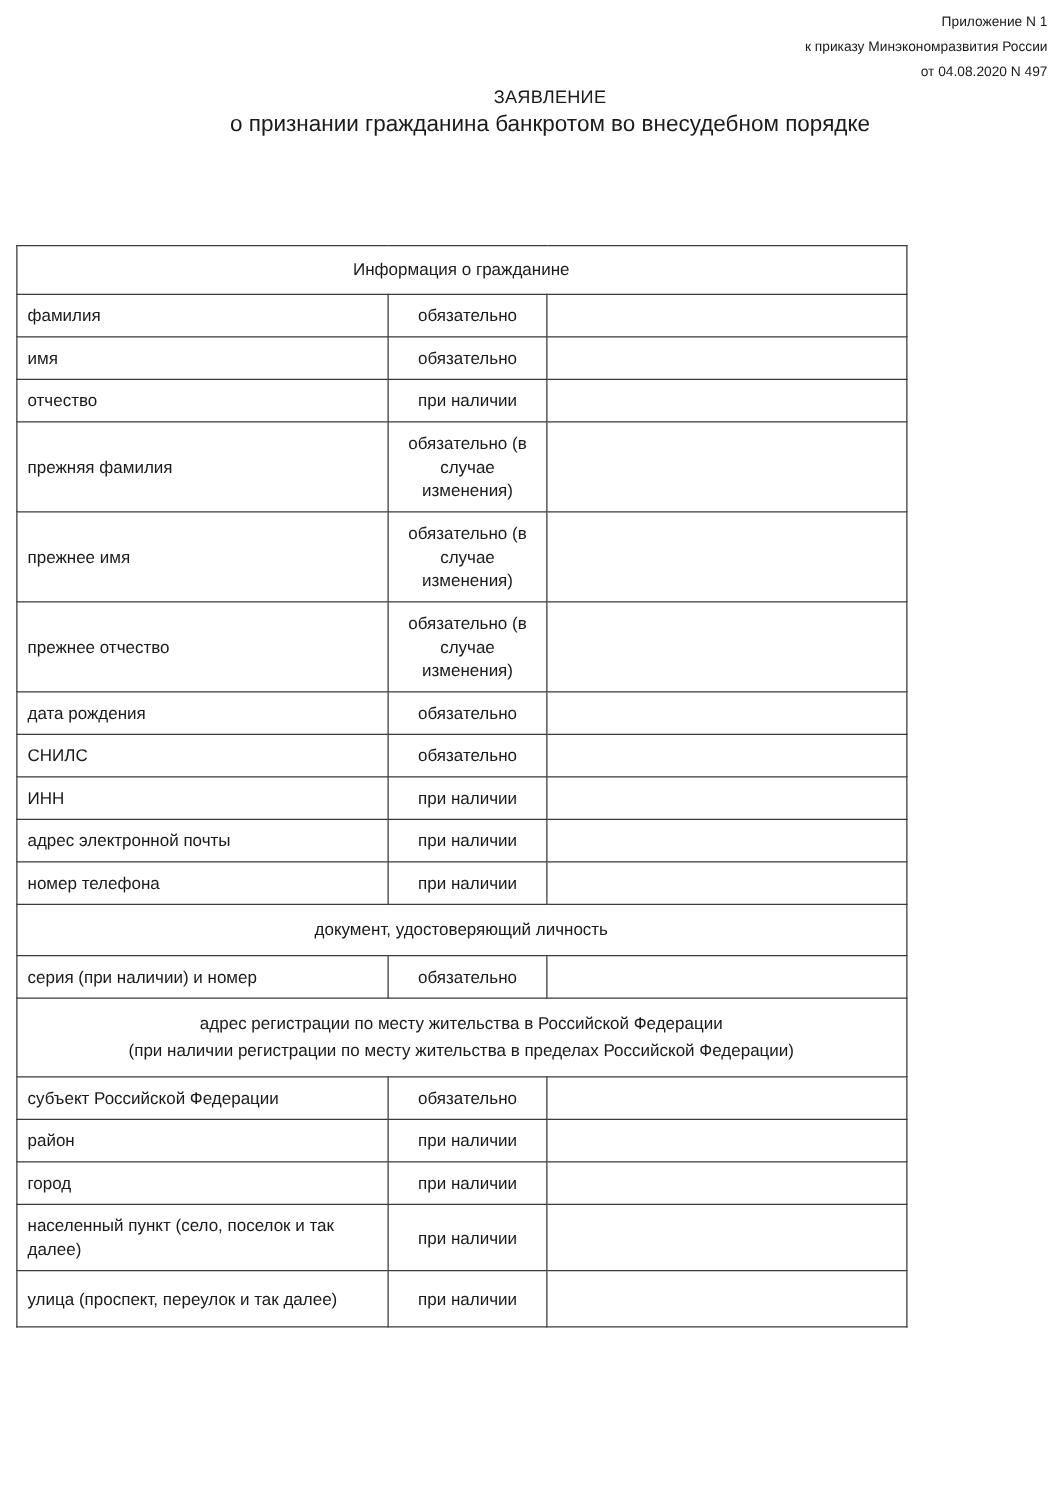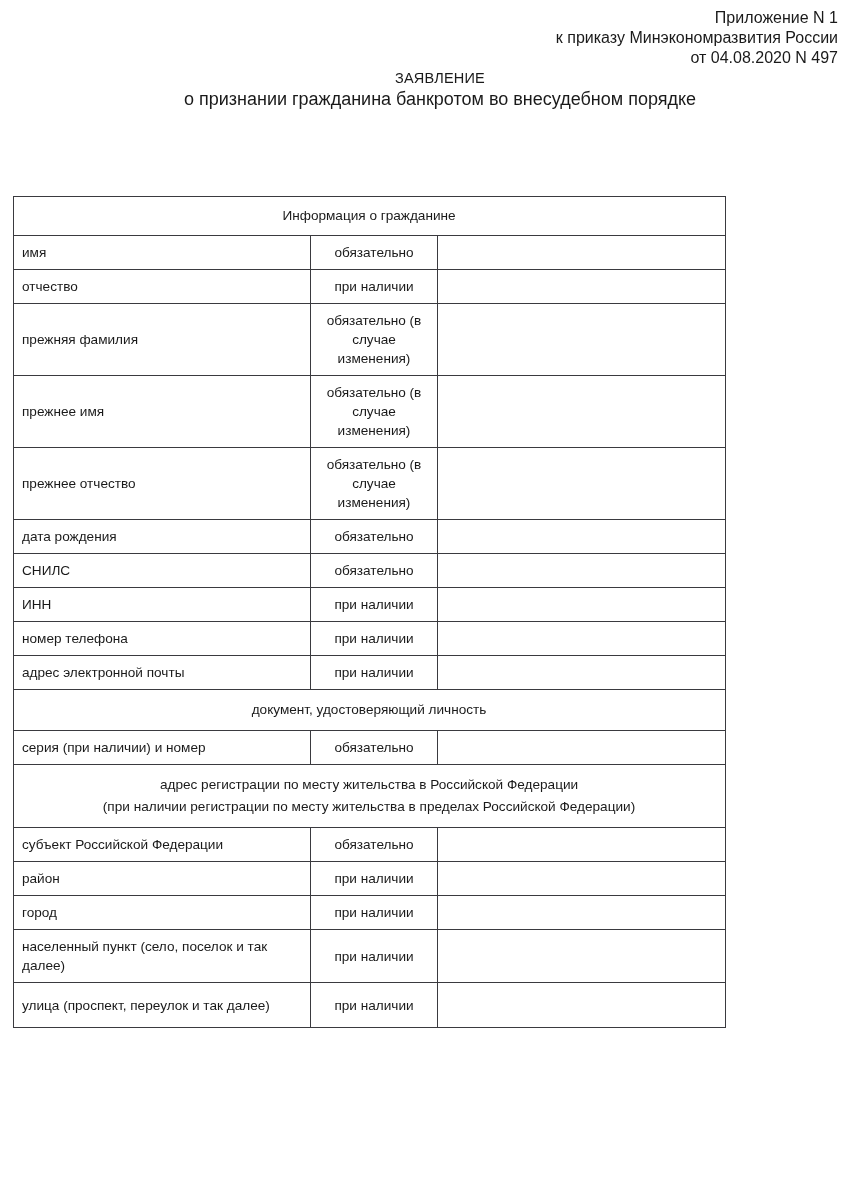--- a/index.html
+++ b/index.html
@@ -23,21 +23,21 @@
     box-sizing: border-box;
   }
 
   
   .doc-header {
     position: absolute;
     top: 8px;
     right: 10px;
     width: 520px;
     text-align: right;
-    font-size: 16px;
+    font-size: 11px;
     line-height: 20px;
     color: #1a1a1a;
   }
   .doc-header .line { display: block; white-space: nowrap; }
 
   
   .doc-title-block {
     position: absolute;
     top: 68px;
     left: 16px;
@@ -136,20 +136,31 @@
     <tbody>
 
       <tr class="row-head">
         <td colspan="3">
           <div class="cell-section-title">Информация о гражданине</div>
         </td>
       </tr>
 
       <tr class="row-single">
         <td>
+            <div class="cell-label">фамилия</div>
+          </td>
+        <td>
+            <div class="cell-req nowrap-break">обязательно</div>
+          </td>
+        <td>
+            <div class="cell-value"></div>
+          </td>
+      </tr>
+      <tr class="row-single">
+        <td>
             <div class="cell-label">имя</div>
           </td>
         <td>
             <div class="cell-req nowrap-break">обязательно</div>
           </td>
         <td>
             <div class="cell-value"></div>
           </td>
       </tr>
       <tr class="row-single">
@@ -230,32 +241,32 @@
           </td>
         <td>
             <div class="cell-req nowrap-break">при наличии</div>
           </td>
         <td>
             <div class="cell-value"></div>
           </td>
       </tr>
       <tr class="row-single">
         <td>
+            <div class="cell-label">адрес электронной почты</div>
+          </td>
+        <td>
+            <div class="cell-req nowrap-break">при наличии</div>
+          </td>
+        <td>
+            <div class="cell-value"></div>
+          </td>
+      </tr>
+      <tr class="row-single">
+        <td>
             <div class="cell-label">номер телефона</div>
-          </td>
-        <td>
-            <div class="cell-req nowrap-break">при наличии</div>
-          </td>
-        <td>
-            <div class="cell-value"></div>
-          </td>
-      </tr>
-      <tr class="row-single">
-        <td>
-            <div class="cell-label">адрес электронной почты</div>
           </td>
         <td>
             <div class="cell-req nowrap-break">при наличии</div>
           </td>
         <td>
             <div class="cell-value"></div>
           </td>
       </tr>
 
       <tr class="row-span">

